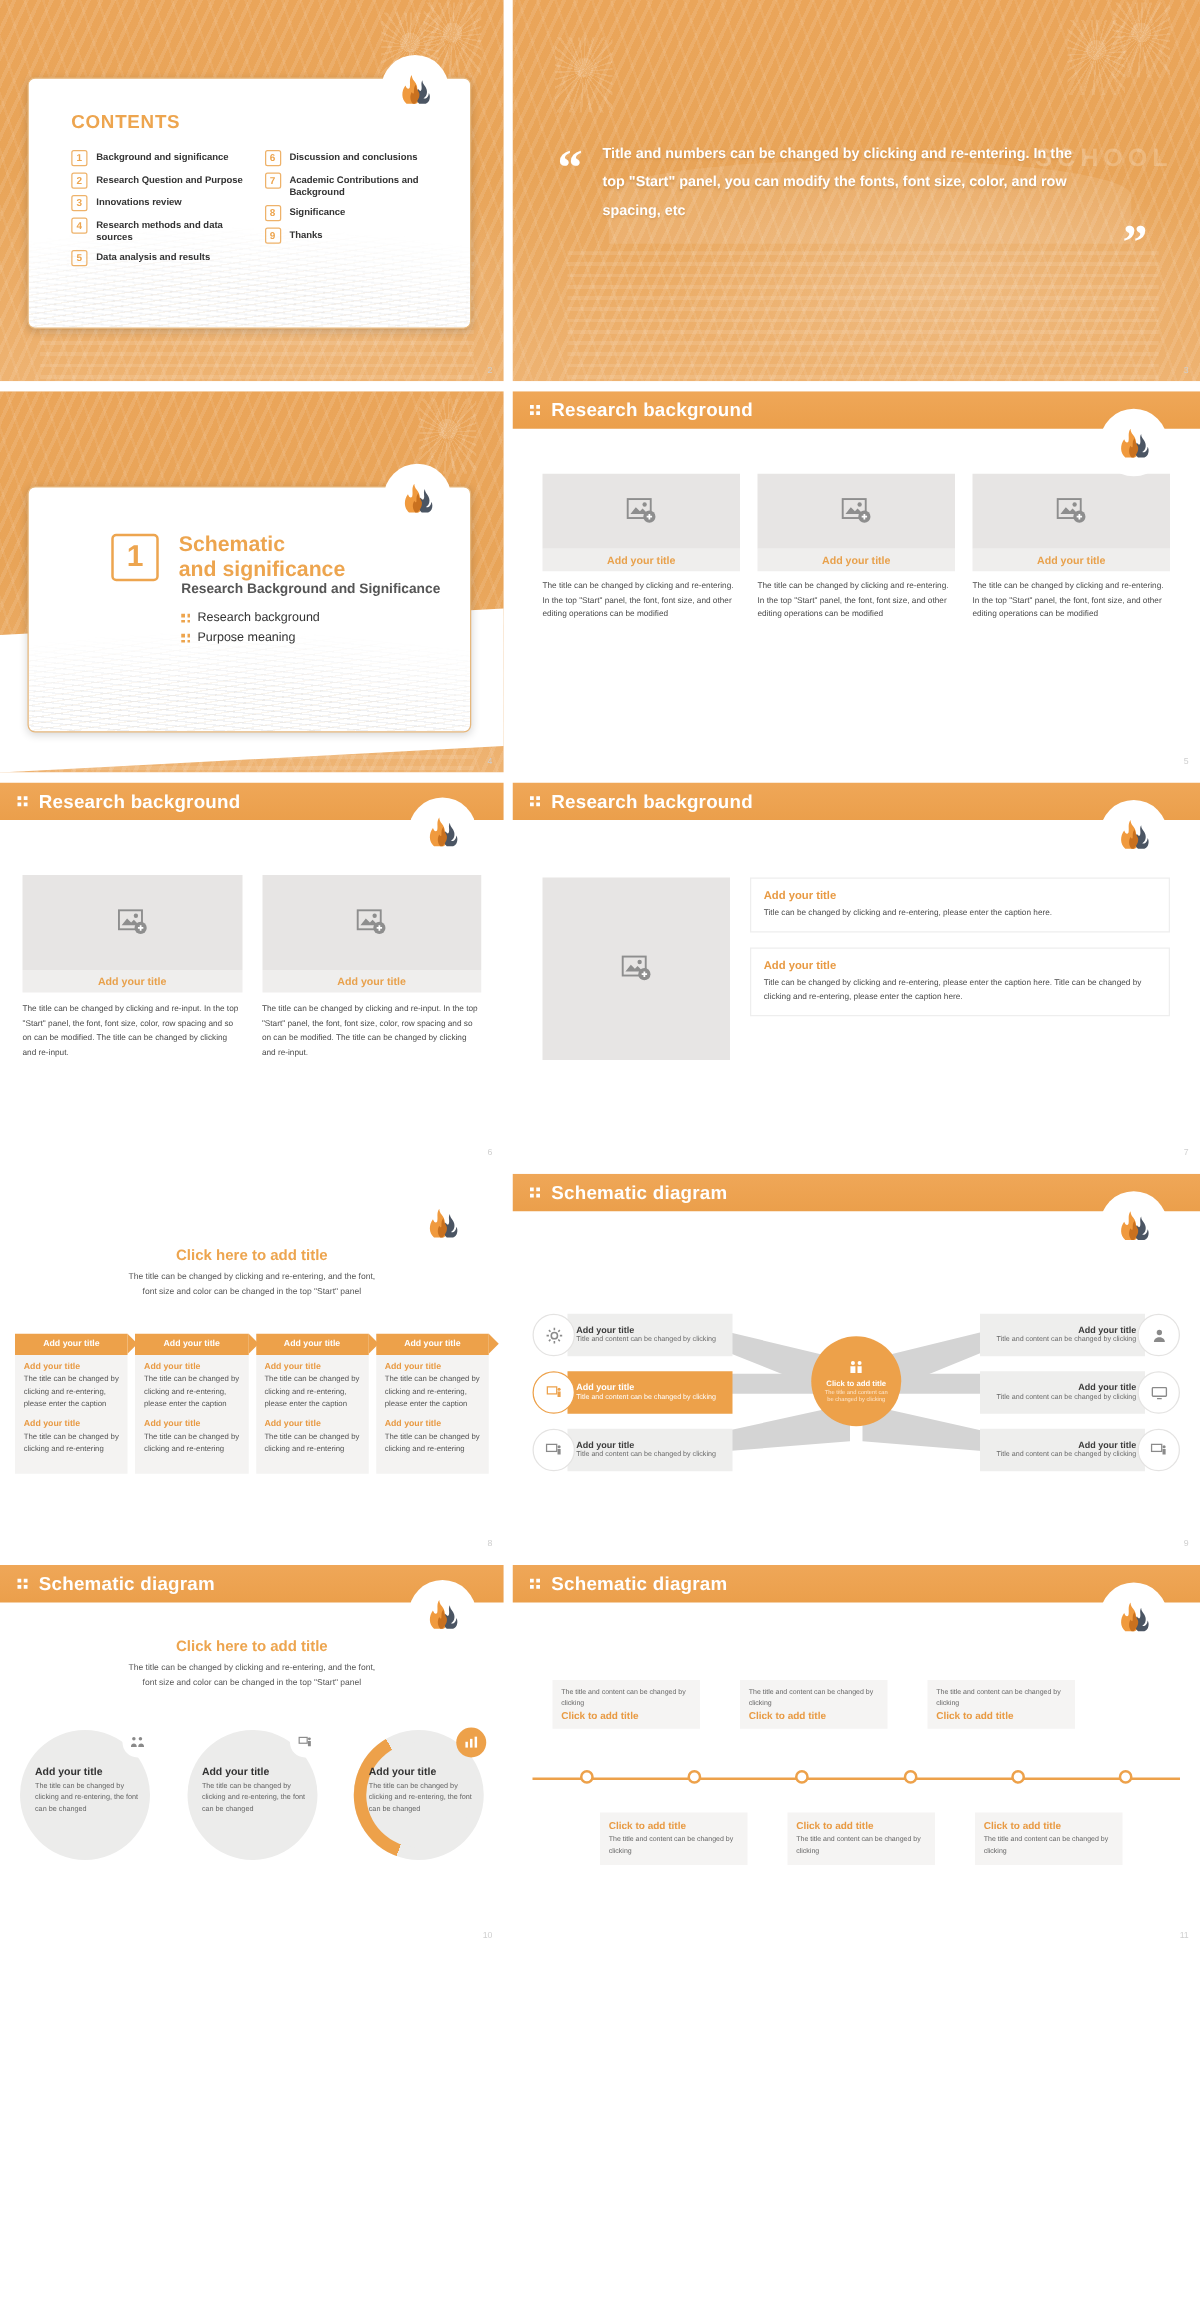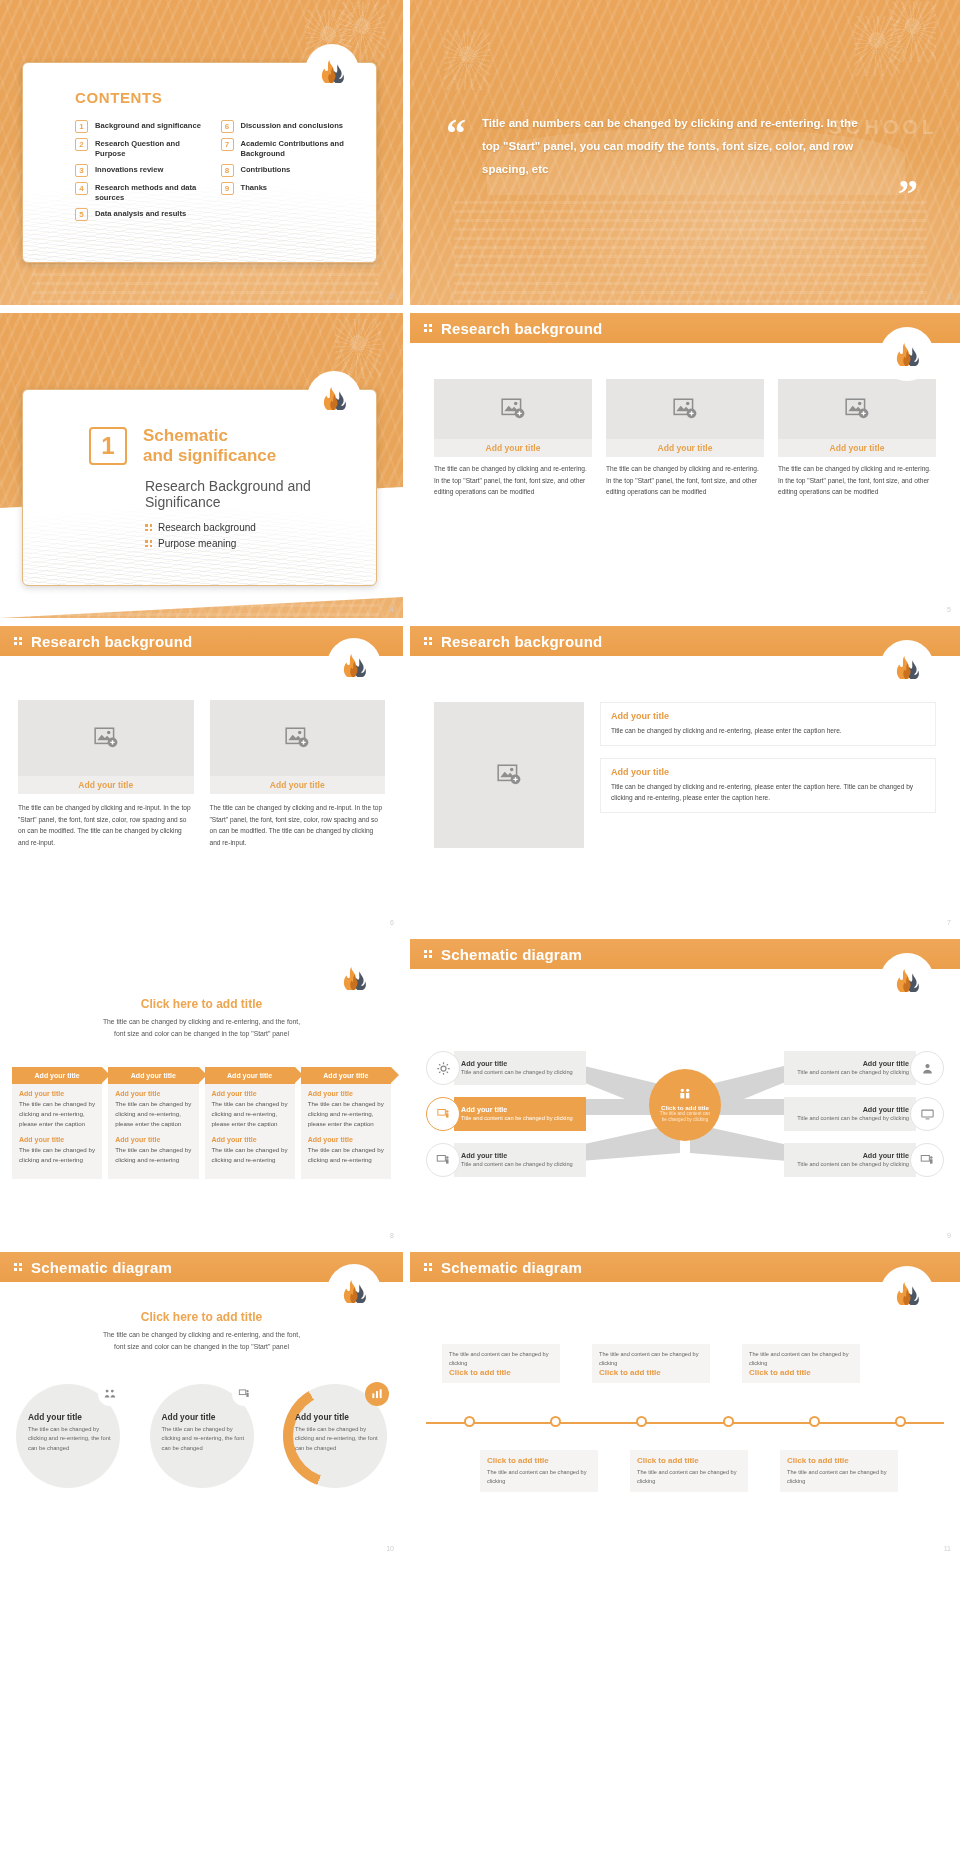--- a/index.html
+++ b/index.html
@@ -128,21 +128,21 @@
   .qmark { color:#fff; font-size:40px; font-weight:bold; line-height:.8; font-family:"Liberation Serif", serif;}
   .quote-txt { color:#fff; font-size:11.5px; font-weight:bold; line-height:2.0; text-shadow:0 1px 2px rgba(140,90,30,.35); }
 
   
   .divnum {
     width:38px;height:38px;border:2px solid #eda54f;border-radius:4px;
     color:#eda54f;font-size:24px;font-weight:bold;
     display:flex;align-items:center;justify-content:center;
   }
   .divtitle { color:#eda54f; font-size:17px; font-weight:bold; line-height:1.16; }
-  .divsub { color:#555; font-size:14px; margin-top:13px; }
+  .divsub { color:#555; font-size:11px; margin-top:0;font-weight:bold; }
   .divitem { display:flex; align-items:center; gap:6px; font-size:10px; color:#333; margin-top:5px;}
   .divitem .dd { display:inline-grid; grid-template-columns:2.5px 2.5px; gap:2px; }
   .divitem .dd i { width:2.5px;height:2.5px;background:#eda54f;display:block;}
 
   
   .arrowhdr {
     position:relative; height:17px;
     background:#eda14a; color:#fff;
     font-size:7px; font-weight:bold;
     display:flex;align-items:center;justify-content:center;
@@ -203,21 +203,21 @@
 
 <div class="grid">
 
   <div class="slide">
     <div class="bg-photo">
       <div class="palm" style="right:18px;"></div>
         <div class="palm" style="right:52px;top:10px;"></div>
       <div class="bld"></div>
         <div class="steps"></div>
     </div>
-    <div class="card" style="left:22px;top:62px;right:26px;bottom:42px;padding-left:18px;">
+    <div class="card" style="left:22px;top:62px;right:26px;bottom:42px;">
       <div class="wave"></div>
       <div style="position:relative;padding:26px 22px 0 34px;">
         <div class="contents-title">CONTENTS</div>
         <div style="display:grid;grid-template-columns:1fr 1fr;column-gap:12px;margin-top:14px;">
           <div>
             <div class="ci">
                 <span class="n">1</span>
                 <span class="l">Background and significance</span>
               </div>
             <div class="ci">
@@ -244,21 +244,21 @@
                 <span class="n">6</span>
                 <span class="l">Discussion and conclusions</span>
               </div>
             <div class="ci">
                 <span class="n">7</span>
                 <span class="l">Academic Contributions and
 Background</span>
               </div>
             <div class="ci">
                 <span class="n">8</span>
-                <span class="l">Contributions</span>
+                <span class="l">Significance</span>
               </div>
             <div class="ci">
                 <span class="n">9</span>
                 <span class="l">Thanks</span>
               </div>
           </div>
         </div>
       </div>
     </div>
     <div class="logo" style="right:44px;top:44px;">

